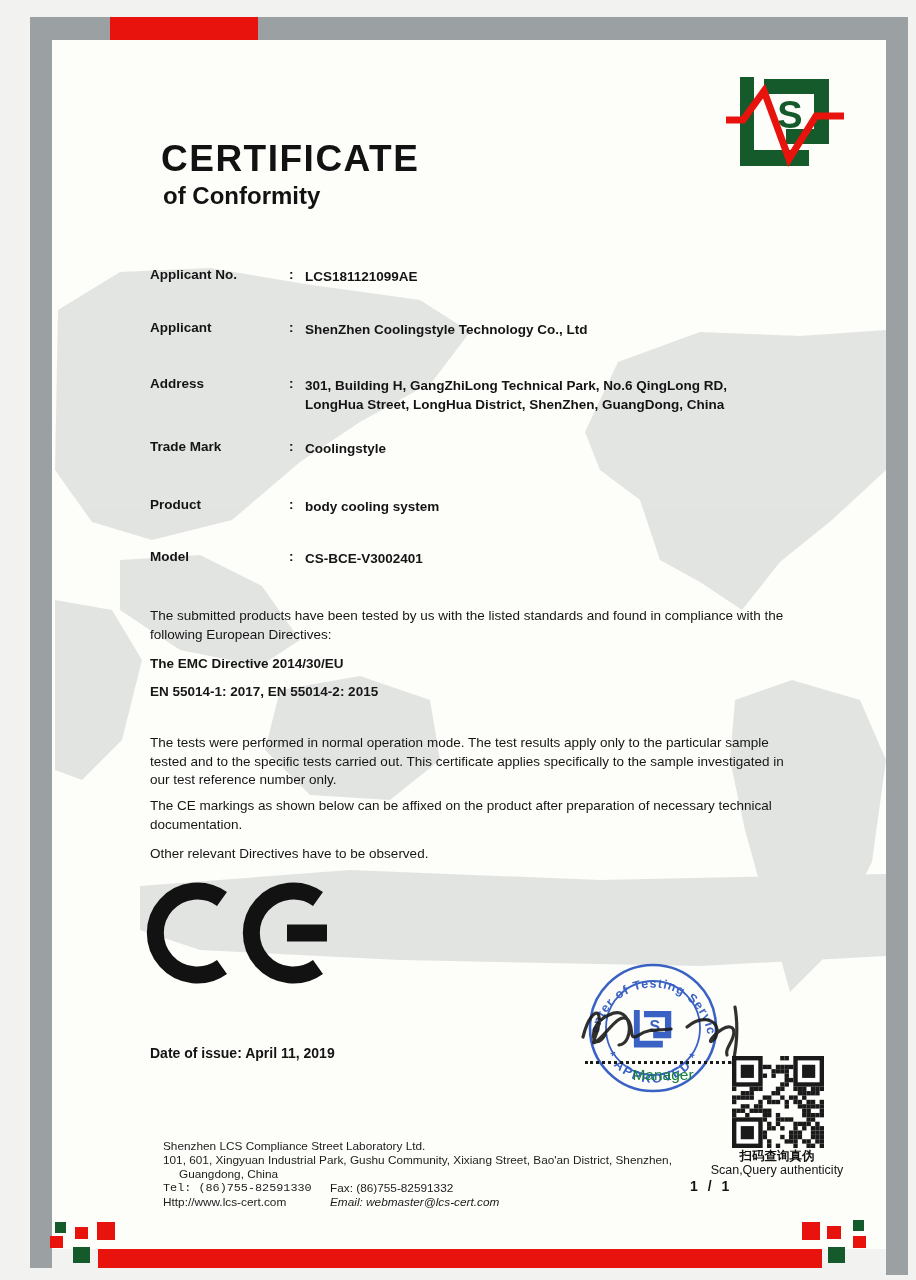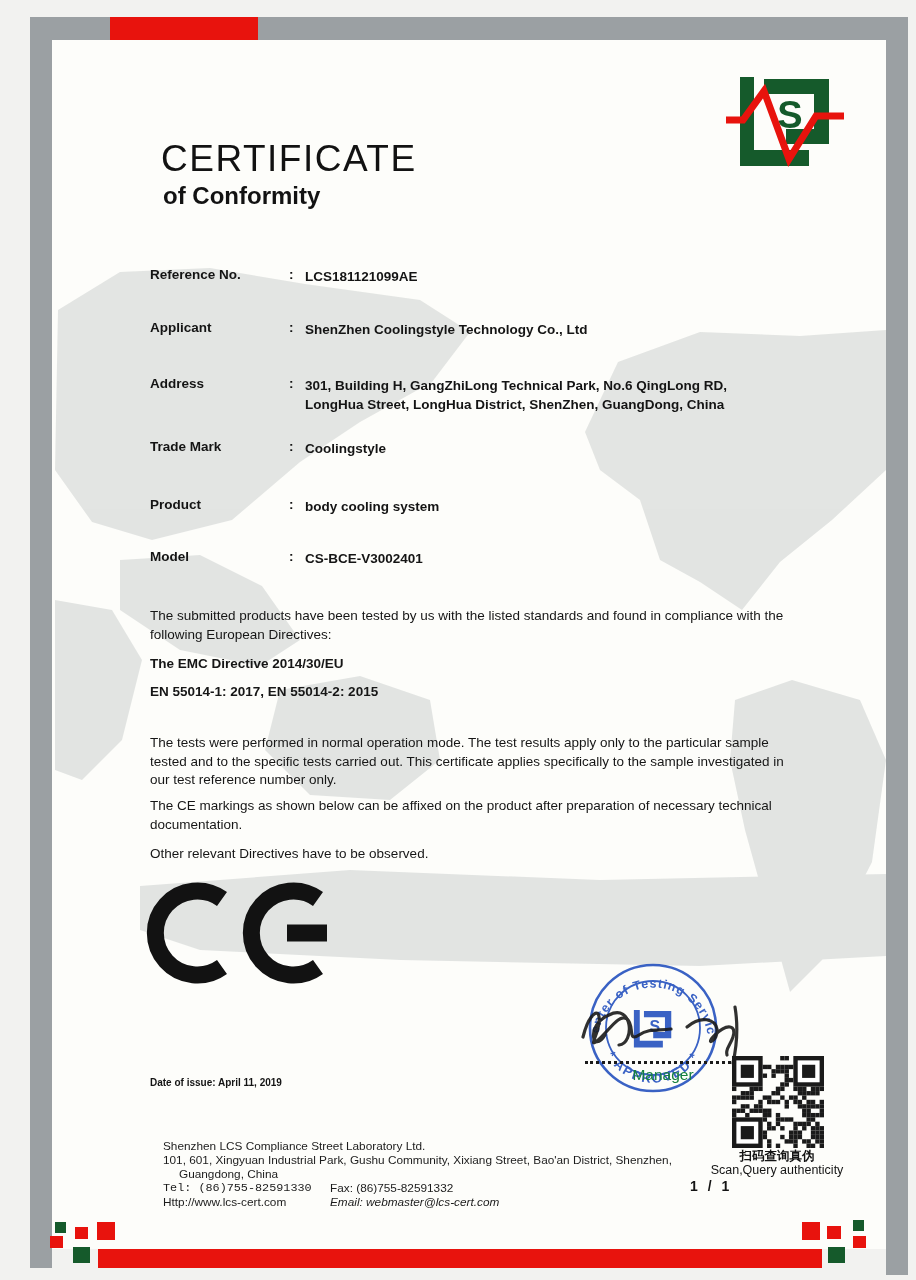--- a/index.html
+++ b/index.html
@@ -14,42 +14,42 @@
   
   .frame{background:#9ba0a3;}
   .frame-top{left:30px;top:17px;width:878px;height:23px;}
   .frame-left{left:30px;top:17px;width:22px;height:1251px;}
   .frame-right{left:886px;top:17px;width:22px;height:1258px;}
   .red-accent-top{left:110px;top:17px;width:148px;height:23px;background:#e8130d;}
   
   .page{left:52px;top:40px;width:834px;height:1209px;background:#fdfdfa;}
   .watermark{left:52px;top:40px;width:834px;height:1209px;overflow:hidden;pointer-events:none;}
   
-  .title{left:161px;top:138px;font-size:37px;font-weight:400;letter-spacing:1.5px;color:#121212;}
+  .title{left:161px;top:138px;font-size:37px;font-weight:700;letter-spacing:1.5px;color:#121212;}
   .subtitle{left:163px;top:182px;font-size:24px;font-weight:700;color:#121212;}
   
   .field-label{left:150px;width:135px;font-size:13.5px;font-weight:700;}
   .field-colon{left:289px;font-size:13.5px;font-weight:700;}
   .field-value{left:305px;width:480px;font-size:13.5px;font-weight:700;line-height:19px;}
   
   .para{left:150px;width:652px;font-size:13.5px;line-height:18.5px;color:#161616;}
   .bold{font-weight:700;}
   
   .foot{font-size:11.8px;color:#1c1c1c;line-height:13px;}
   .pagenum{left:690px;top:1178px;font-size:14px;font-weight:700;letter-spacing:3px;}
   .qr-zh{left:712px;top:1148px;width:130px;text-align:center;font-size:12.5px;font-weight:700;}
   .qr-en{left:694px;top:1163px;width:166px;text-align:center;font-size:12.5px;}
   
   .sq{position:absolute;}
   .sq.red{background:#e8130d;}
   .sq.green{background:#155a2b;}
   .red-bar{left:98px;top:1249px;width:724px;height:19px;background:#e8130d;}
   .dotline{left:585px;top:1061px;width:146px;border-top:3px dotted #1b1b1b;height:0;}
   .manager{left:598px;top:1066px;width:130px;text-align:center;font-size:15.5px;color:#15803d;}
-  .dateline{left:150px;top:1045px;font-size:10px;font-weight:700;margin-top:32px;}
+  .dateline{left:150px;top:1045px;font-size:14px;font-weight:700;}
 </style>
 </head>
 <body>
 
 <div class="abs frame frame-top"></div>
 <div class="abs frame frame-left"></div>
 <div class="abs frame frame-right"></div>
 <div class="abs red-accent-top"></div>
 <div class="abs page"></div>
 
@@ -73,21 +73,21 @@
     <path d="M38,7 H103 V72 H60 V57 H88 V22 H38 Z" fill="#155a2b"></path>
     <text x="64" y="56" text-anchor="middle" font-family="Liberation Sans, sans-serif" font-size="38" font-weight="800" fill="#155a2b">S</text>
     <polyline points="0,48 17,48 38,19 63,87 90,44 118,44" fill="none" stroke="#e8130d" stroke-width="7"></polyline>
   </svg>
 </div>
 
 <div class="abs title">CERTIFICATE</div>
 <div class="abs subtitle">of Conformity</div>
 
 <div>
-  <div class="abs field-label" style="top:267px">Reference No.</div>
+  <div class="abs field-label" style="top:267px">Applicant No.</div>
   <div class="abs field-colon" style="top:267px">:</div>
   <div class="abs field-value" style="top:267px">LCS181121099AE</div>
 
   <div class="abs field-label" style="top:320px">Applicant</div>
   <div class="abs field-colon" style="top:320px">:</div>
   <div class="abs field-value" style="top:320px">ShenZhen Coolingstyle Technology Co., Ltd</div>
 
   <div class="abs field-label" style="top:376px">Address</div>
   <div class="abs field-colon" style="top:376px">:</div>
   <div class="abs field-value" style="top:376px">301, Building H, GangZhiLong Technical Park, No.6 QingLong RD, LongHua Street, LongHua District, ShenZhen, GuangDong, China</div>

